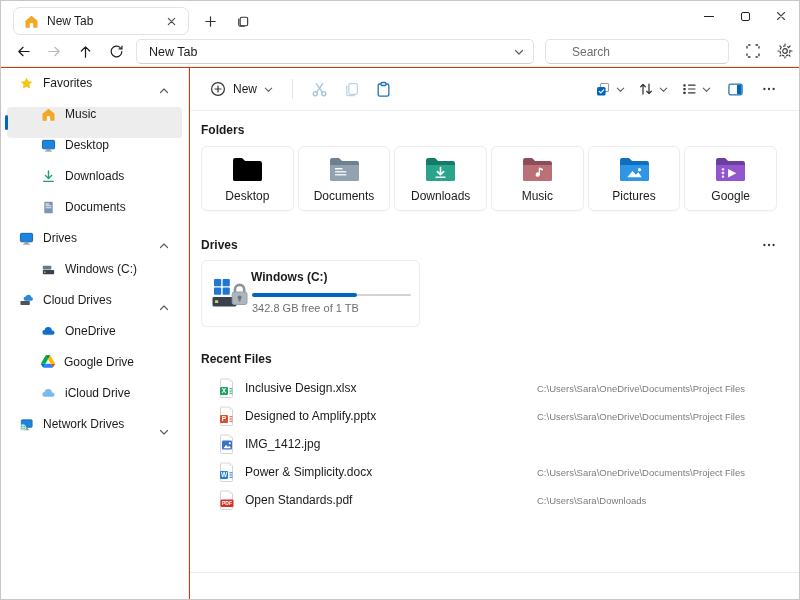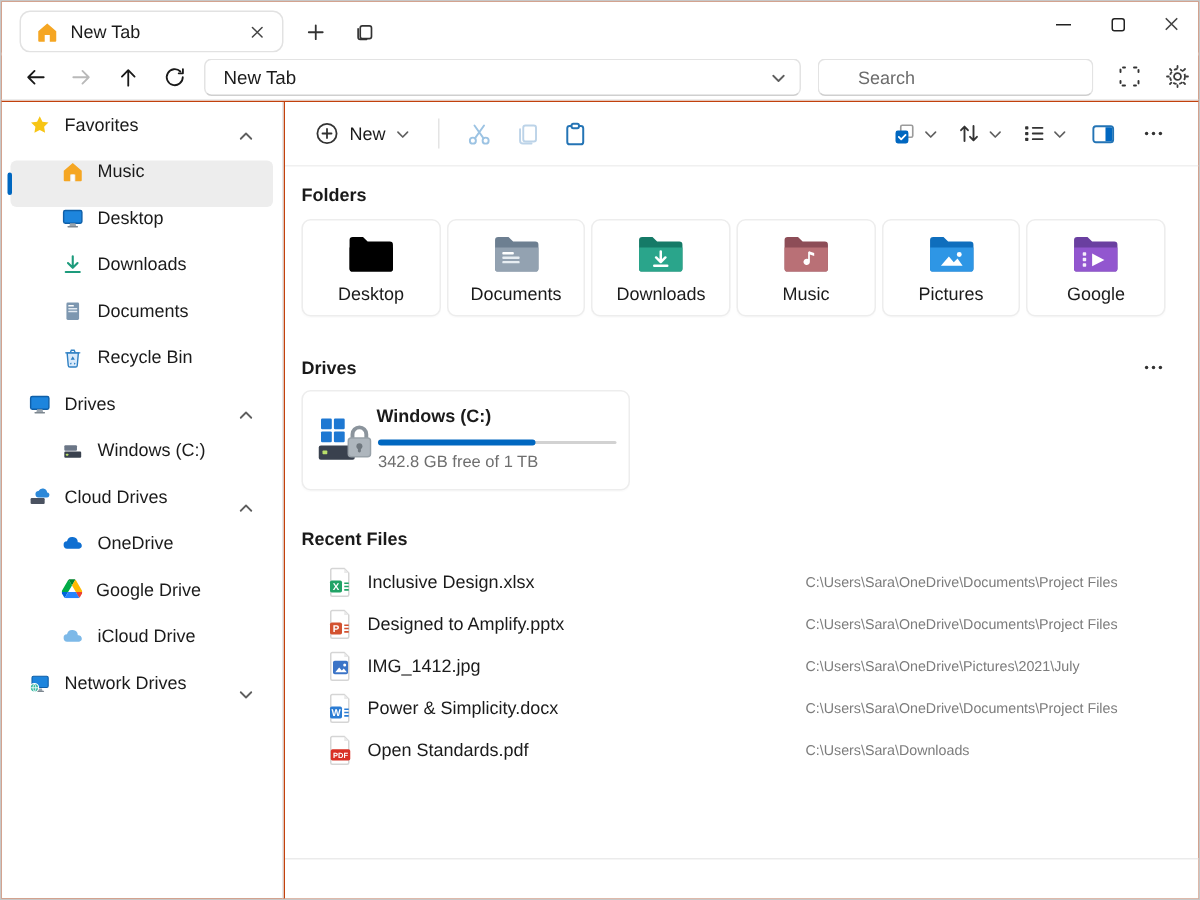--- a/index.html
+++ b/index.html
@@ -356,26 +356,20 @@
       <svg class="ic" width="15" height="15">
           <use href="#s-downloads"></use>
         </svg>
       <span class="lbl">Downloads</span>
     </div>
     <div class="side-item child">
       <svg class="ic" width="15" height="15">
           <use href="#s-docfile"></use>
         </svg>
       <span class="lbl">Documents</span>
-    </div>
-    <div class="side-item child">
-      <svg class="ic" width="15" height="15">
-          <use href="#s-recycle"></use>
-        </svg>
-      <span class="lbl">Recycle Bin</span>
     </div>
 
     <div class="side-item header">
       <svg class="ic" width="15" height="15">
           <use href="#s-monitor"></use>
         </svg>
       <span class="lbl">Drives</span>
       <svg class="ic side-chev" width="12" height="12">
           <use href="#s-chev-up"></use>
         </svg>
@@ -615,21 +609,20 @@
         </div>
 
         <div class="file-row">
           <svg class="ic ficon" width="16" height="20" viewBox="0 0 16 20">
               <use href="#s-page"></use>
               <rect x="3" y="6.5" width="10" height="9" rx="1.2" fill="#3b74c7"></rect>
               <path d="M4.5 14.2l2.6-3.2 1.8 2 1.3-1.3 2 2.5z" fill="#fff"></path>
               <circle cx="10.8" cy="9.3" r="1" fill="#fff"></circle>
             </svg>
           <span class="fname">IMG_1412.jpg</span>
-          <span class="fpath">C:\Users\Sara\OneDrive\Pictures\2021\July</span>
         </div>
 
         <div class="file-row">
           <svg class="ic ficon" width="16" height="20" viewBox="0 0 16 20">
               <use href="#s-page"></use>
               <rect x="1" y="9" width="8" height="8" rx="1.2" fill="#2b7cd3"></rect>
               <text x="5" y="15.3" font-size="6.5" font-weight="bold" fill="#fff" text-anchor="middle" font-family="sans-serif">W</text>
               <g stroke="#2b7cd3" stroke-width="1.1">
                 <path d="M10.5 10.8h3M10.5 13h3M10.5 15.2h3"></path>
               </g>

